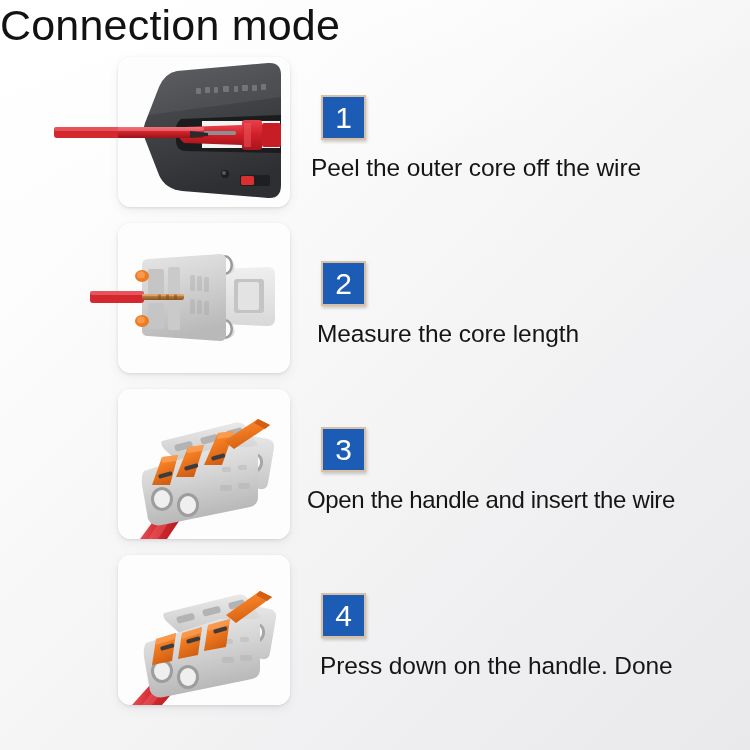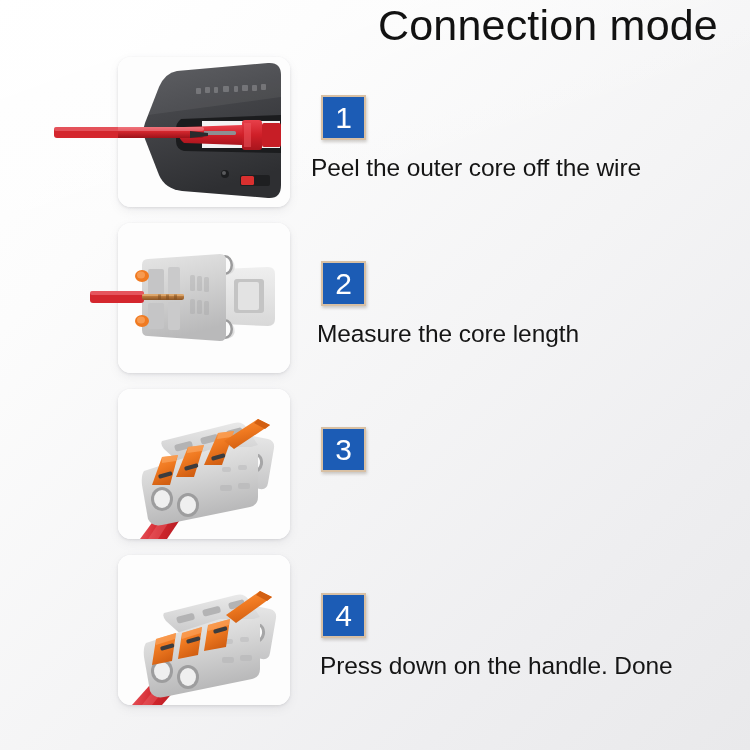--- a/index.html
+++ b/index.html
@@ -30,24 +30,24 @@
     left: -10%;
     top: -12%;
     width: 130%;
     height: 40%;
     background: linear-gradient(160deg, rgba(255,255,255,0.95) 0%, rgba(255,255,255,0.0) 70%);
     pointer-events: none;
   }
 
   .page-title {
     position: absolute;
-    left: 12px;
+    left: 0;
     top: 1px;
     width: 706px;
-    text-align: right;
+    text-align: left;
     font-size: 43px;
     line-height: 48px;
     color: #121212;
     letter-spacing: 0.2px;
     z-index: 6;
   }
 
   .step {
     position: absolute;
     left: 0;
@@ -365,20 +365,21 @@
 
             <rect x="40" y="86" width="14" height="4" rx="1.5" fill="#3c3c3e" transform="rotate(-16 40 86)"></rect>
             <rect x="66" y="78" width="14" height="4" rx="1.5" fill="#3c3c3e" transform="rotate(-16 66 78)"></rect>
             <rect x="93" y="68" width="14" height="4" rx="1.5" fill="#3c3c3e" transform="rotate(-16 93 68)"></rect>
           </svg>
         </div>
       </div>
     </div>
 
     <div class="badge">3</div>
+    <div class="caption">Open the handle and insert the wire</div>
   </div>
 
   <div class="step step-4">
 
     <div class="photo-card">
       <div class="photo-inner">
         <div class="photo-clip">
           <svg class="photo-svg" viewBox="0 0 172 150" preserveAspectRatio="xMidYMid meet">
             <defs>
               <linearGradient id="grayBody4" x1="0" y1="0" x2="0.3" y2="1">

